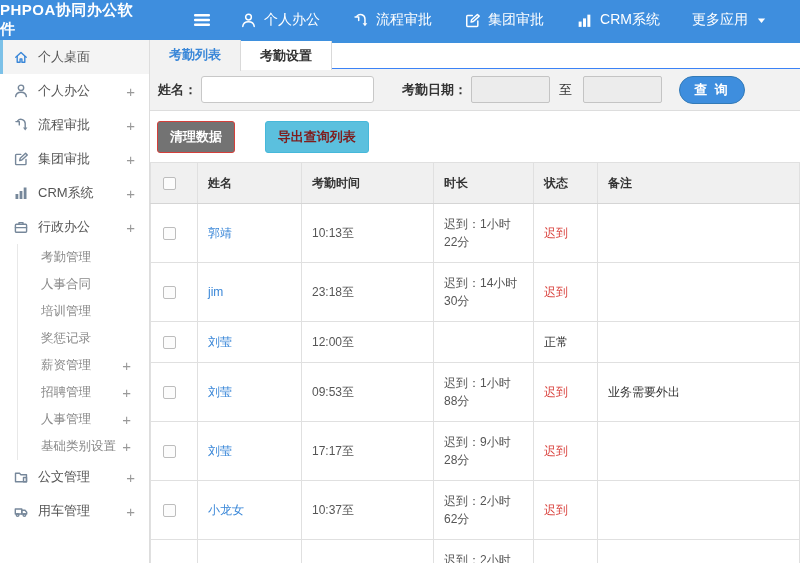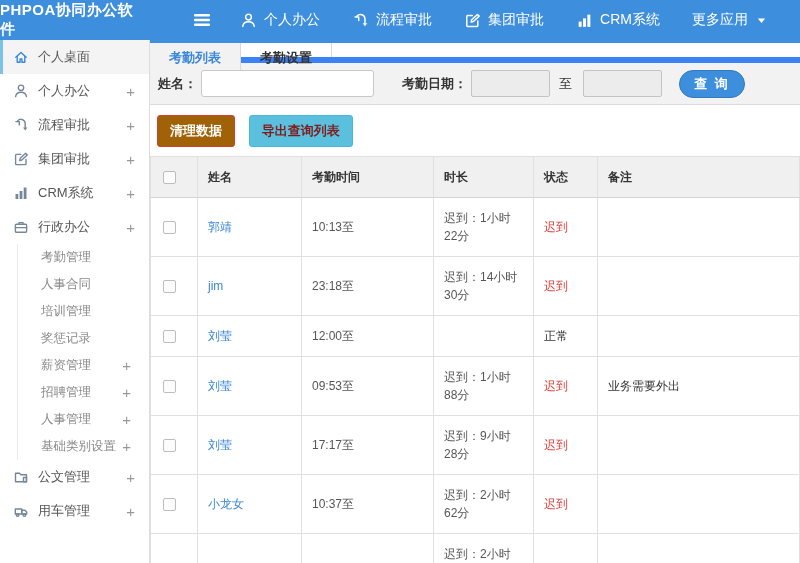--- a/index.html
+++ b/index.html
@@ -27,41 +27,41 @@
   .side-item.active { background:#f4f4f4; border-left-color:#7cc1e8; }
   .side-item.active .icn { color:#3a87d8; }
   .side-item.sub { height:27px; padding-left:23px; margin-left:17px;
     border-left:1px solid #e8e8e8; color:#8a8a8a; font-size:12.5px; padding-right:18px; }
   .side-item.sub .exp { margin-right:0; }
 
   
   .content { position:absolute; left:150px; top:40px; width:650px; height:523px;
     border-top:3px solid #3e90de; background:#fff; }
 
-  .tabbar { display:flex; height:20px; border-bottom:6px solid #3b82f6; background:#fff; }
+  .tabbar { display:flex; height:26px; border-bottom:1px solid #3b82f6; background:#fff;align-items:center; }
   .tab { padding:0 19px; line-height:29px; font-weight:bold; font-size:13px;
     border-right:1px solid #d9d9d9; cursor:pointer; color:#333; background:#fff; }
   .tab.active { background:#f2f2f2; color:#3a87d8; height:31px; border-bottom:0; }
 
   .filterbar { height:42px; background:#f2f2f2; border-bottom:1px solid #ddd;
     display:flex; align-items:center; padding:0 8px; }
   .filterbar label, .filterbar .to { font-weight:bold; font-size:13px; color:#333; }
   .inp-name { width:173px; height:27px; margin-left:4px; border:1px solid #c8c8c8;
     border-radius:3px; background:#fff; padding:0 6px; font-size:13px; outline:none; }
   .lbl-date { margin-left:28px; }
   .inp-date { width:79px; height:27px; margin-left:4px; border:1px solid #c4c4c4;
     border-radius:2px; background:#ececec; padding:0 5px; font-size:12px; }
   .to { margin:0 7px 0 9px; font-weight:normal !important; color:#555; }
   .btn-query { margin-left:17px; width:66px; height:28px; background:#3e8ede; color:#fff;
     border:1px solid #337ab7; border-radius:14px; font-weight:bold; font-size:13px;
     cursor:pointer; letter-spacing:2px; }
 
   .actionbar { padding:10px 7px 9px 7px; background:#fff; }
-  .btn-danger { background:#a16207; border:1px solid #d43f3a; color:#fff; font-weight:bold;
-    font-size:13px; padding:6px 12px; border-radius:3px; cursor:pointer; margin-right:10px; }
+  .btn-danger { background:#737373; border:1px solid #d43f3a; color:#fff; font-weight:bold;
+    font-size:13px; padding:6px 12px; border-radius:3px; cursor:pointer; margin-right:26px; }
   .btn-info { background:#5bc0de; border:1px solid #46b8da; color:#7f1d1d; font-weight:bold;
     font-size:13px; padding:6px 12px; border-radius:3px; cursor:pointer; }
 
   table { border-collapse:collapse; width:650px; table-layout:fixed; }
   th, td { border:1px solid #e0e0e0; font-size:12px; text-align:left;
     padding:11px 10px; vertical-align:middle; line-height:18px; }
   th { background:#f0f0f0; font-weight:bold; color:#333; border-bottom:1px solid #d5d5d5; }
   td.chk, th.chk { padding-left:12px; }
   td.name a { color:#3a87d8; text-decoration:none; cursor:pointer; }
   td.time, td.dur { color:#555; }

